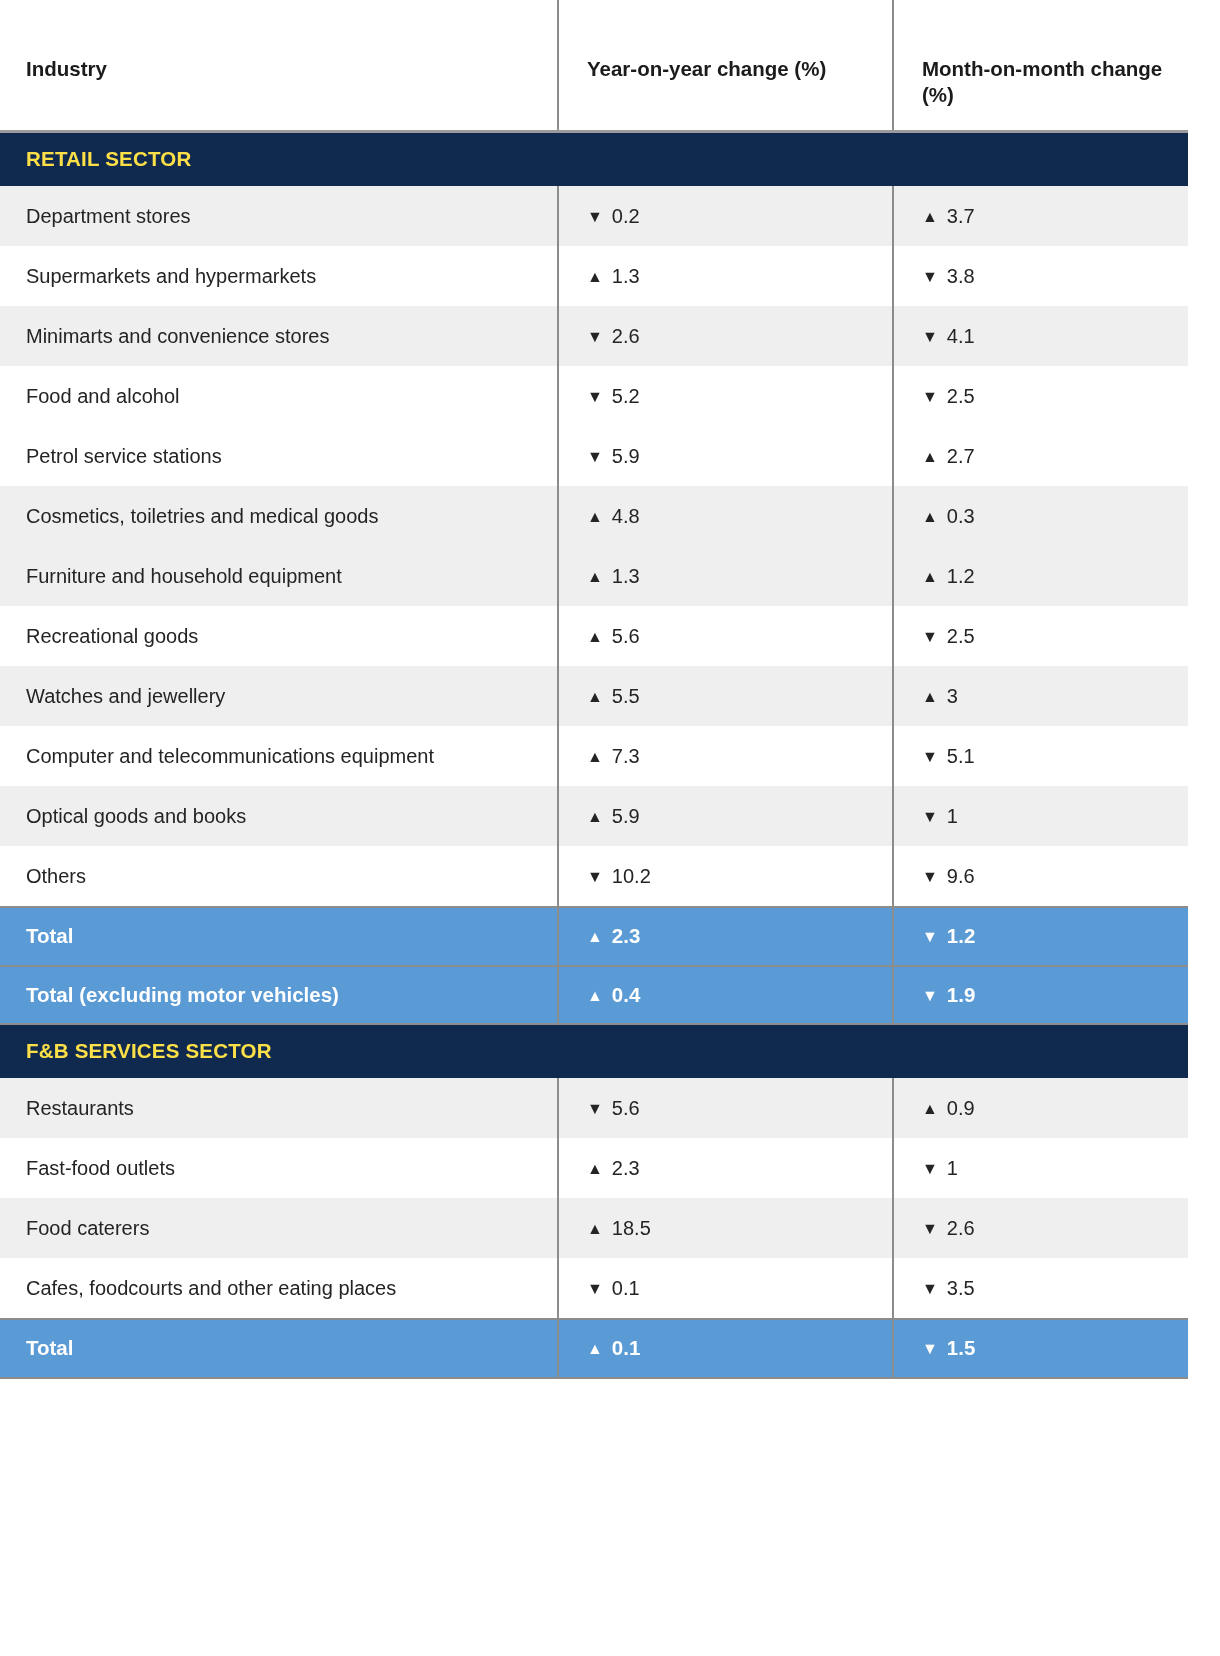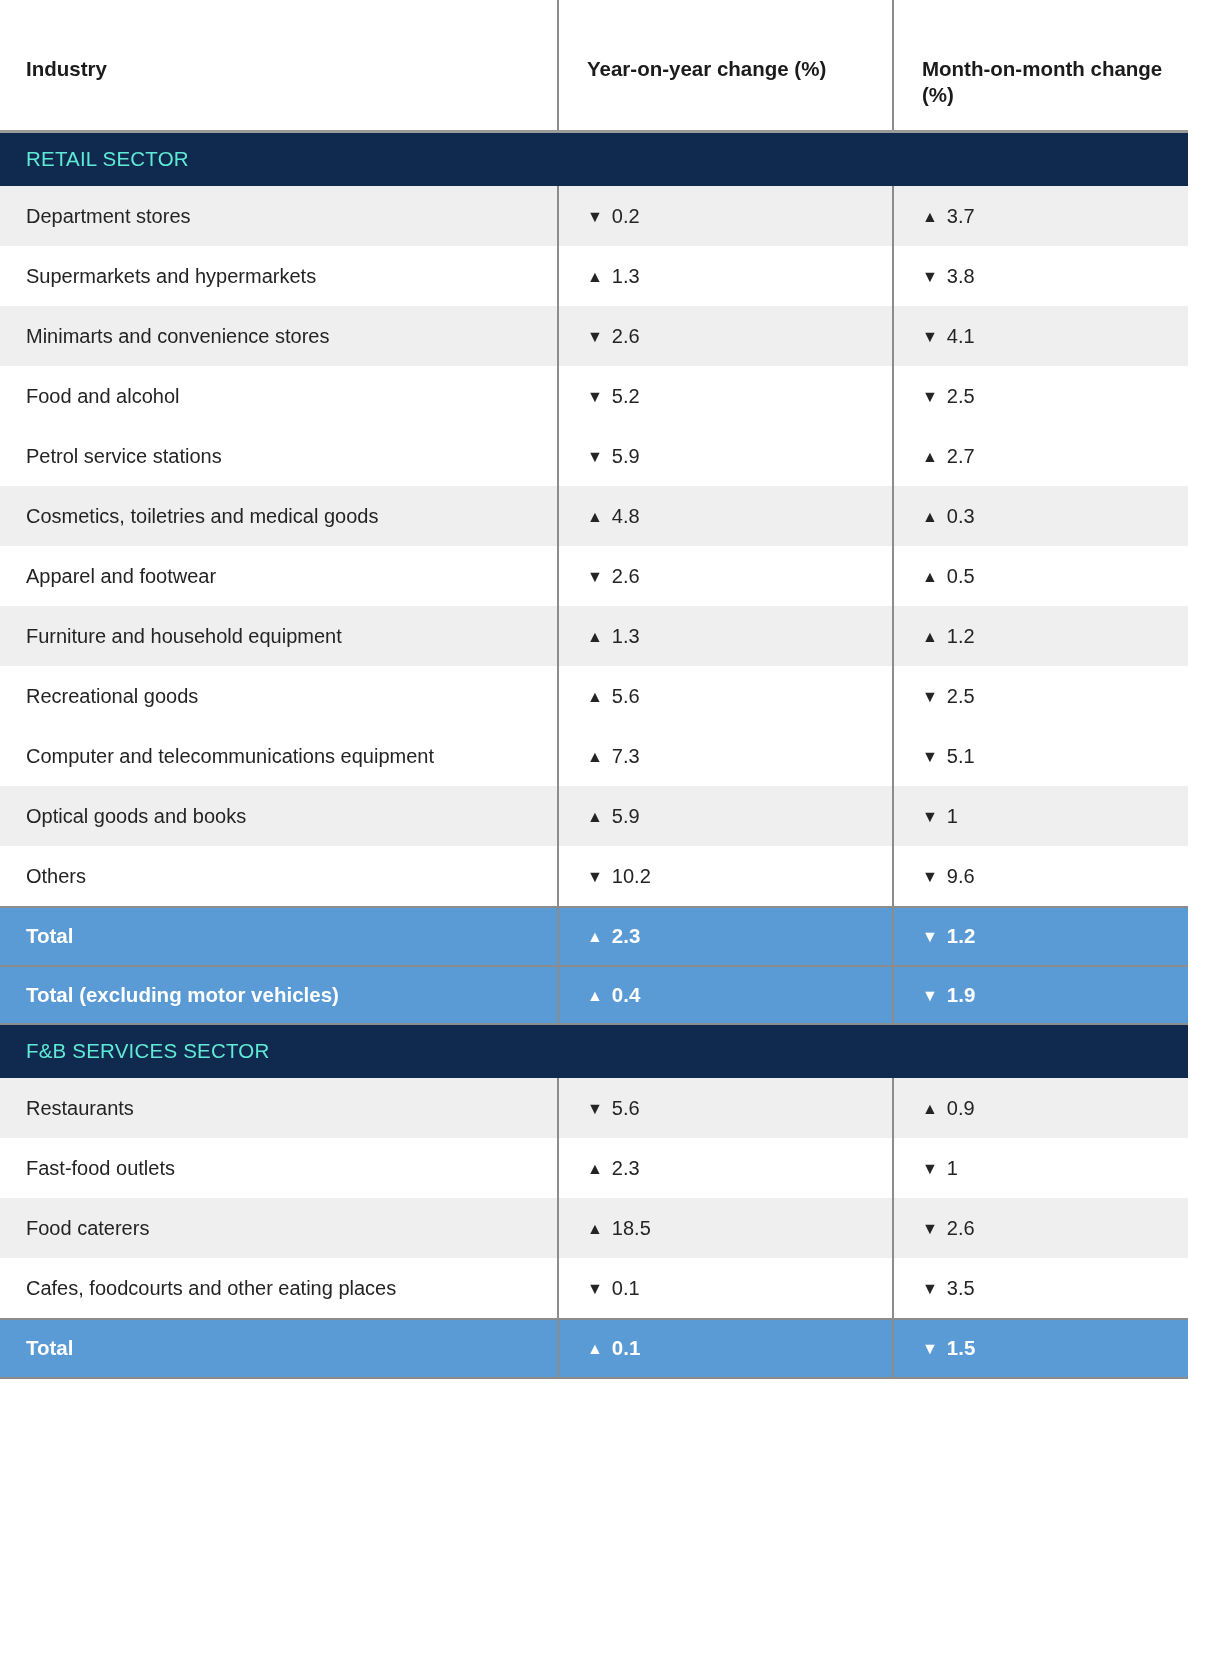--- a/index.html
+++ b/index.html
@@ -58,22 +58,22 @@
   tbody td.val {
     border-left: 2px solid #8c8c8c;
     padding-left: 28px;
     white-space: nowrap;
   }
   tr.zebra td { background: #efefef; margin-left: 40px; }
   tr.plain td { background: #ffffff; }
 
   tr.section td {
     background: #10294f;
-    color: #5eead4;
-    font-weight: normal;
+    color: #fde047;
+    font-weight: bold;
     font-size: 20.5px;
     letter-spacing: 0.2px;
     padding-top: 13px;
     padding-bottom: 13px;
   }
   tr.section td.val { border-left: none; }
 
   tr.total td {
     background: #5b9bd5;
     color: #ffffff;
@@ -143,34 +143,34 @@
         <tr class="plain">
           <td class="industry">Petrol service stations</td>
           <td class="val"><span class="arrow">▼</span><span>5.9</span></td>
           <td class="val"><span class="arrow">▲</span><span>2.7</span></td>
         </tr>
         <tr class="zebra">
           <td class="industry">Cosmetics, toiletries and medical goods</td>
           <td class="val"><span class="arrow">▲</span><span>4.8</span></td>
           <td class="val"><span class="arrow">▲</span><span>0.3</span></td>
         </tr>
-        <tr class="plain">
-          <td class="industry">Apparel and footwear</td>
-          <td class="val"><span class="arrow">▼</span><span>2.6</span></td>
-          <td class="val"><span class="arrow">▲</span><span>0.5</span></td>
-        </tr>
         <tr class="zebra">
           <td class="industry">Furniture and household equipment</td>
           <td class="val"><span class="arrow">▲</span><span>1.3</span></td>
           <td class="val"><span class="arrow">▲</span><span>1.2</span></td>
         </tr>
         <tr class="plain">
           <td class="industry">Recreational goods</td>
           <td class="val"><span class="arrow">▲</span><span>5.6</span></td>
           <td class="val"><span class="arrow">▼</span><span>2.5</span></td>
+        </tr>
+        <tr class="zebra">
+          <td class="industry">Watches and jewellery</td>
+          <td class="val"><span class="arrow">▲</span><span>5.5</span></td>
+          <td class="val"><span class="arrow">▲</span><span>3</span></td>
         </tr>
         <tr class="plain">
           <td class="industry">Computer and telecommunications equipment</td>
           <td class="val"><span class="arrow">▲</span><span>7.3</span></td>
           <td class="val"><span class="arrow">▼</span><span>5.1</span></td>
         </tr>
         <tr class="zebra">
           <td class="industry">Optical goods and books</td>
           <td class="val"><span class="arrow">▲</span><span>5.9</span></td>
           <td class="val"><span class="arrow">▼</span><span>1</span></td>

